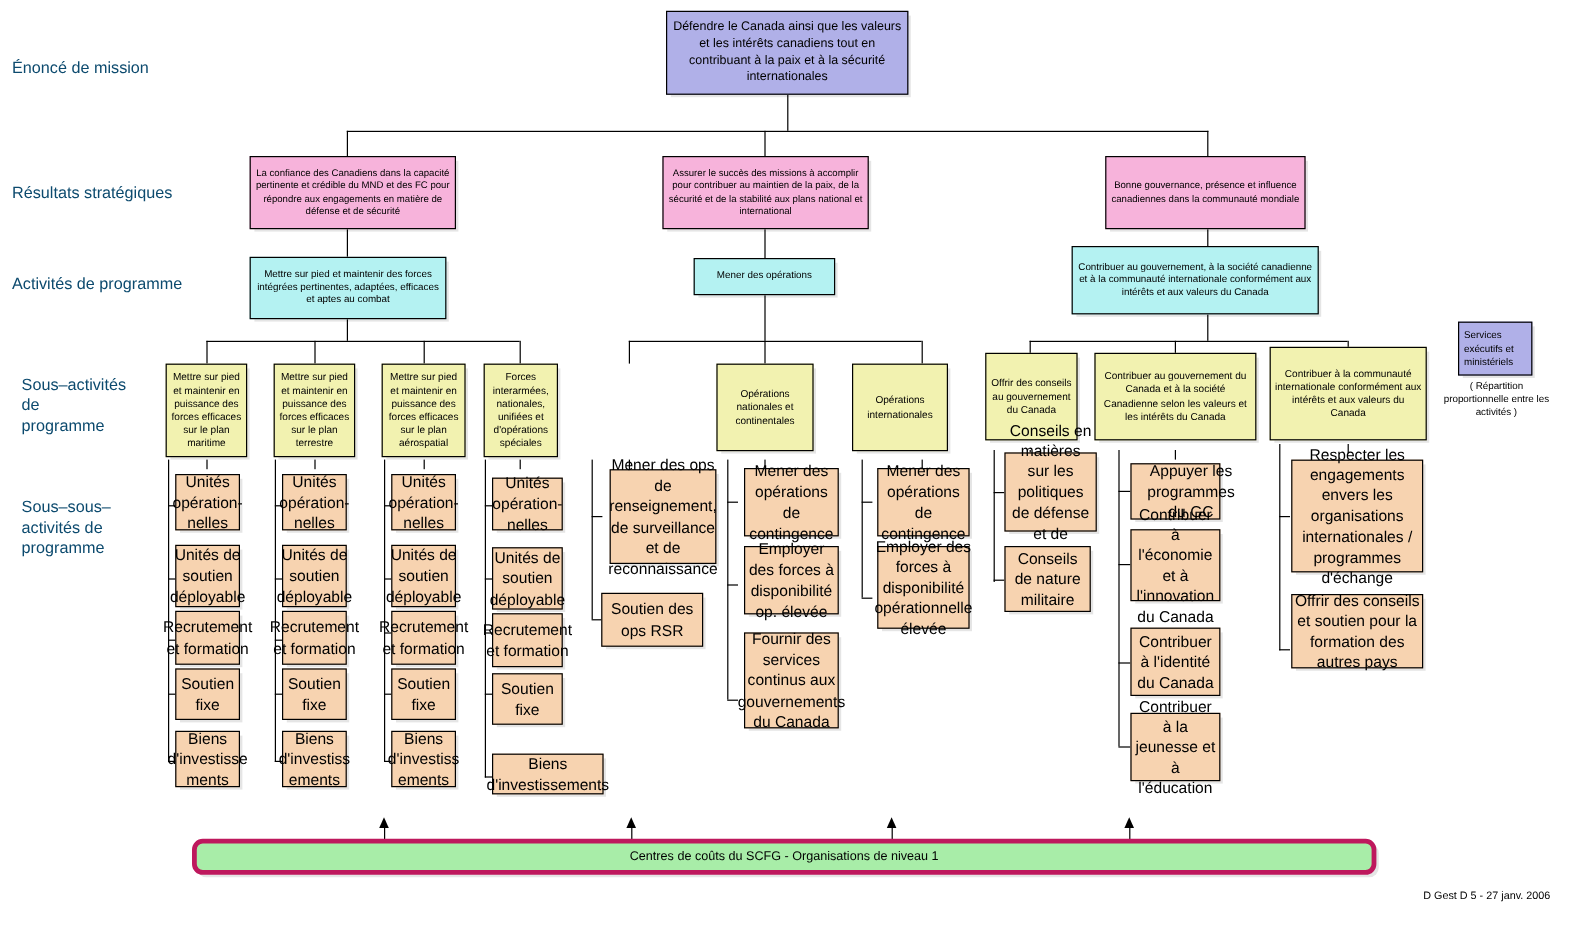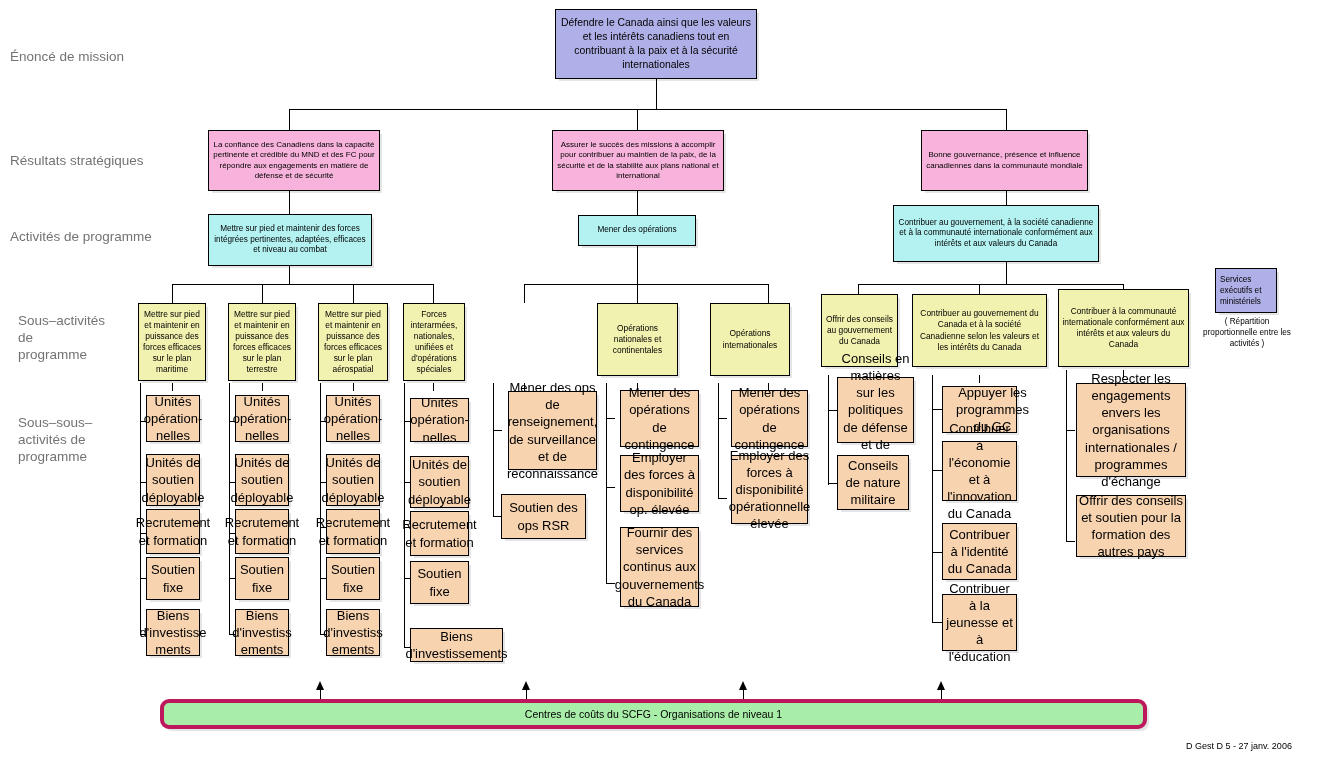--- a/index.html
+++ b/index.html
@@ -1,19 +1,19 @@
 <!DOCTYPE html>
 <html><head>
 <meta charset="utf-8">
 <style>
   html,body{margin:0;padding:0;background:#ffffff;}
   body{font-family:"Liberation Sans","DejaVu Sans",sans-serif;}
   #canvas{position:relative;width:1324px;height:774px;overflow:hidden;background:#fff;}
 
-  .rowlabel{position:absolute;font-size:13.5px;color:#737373;line-height:1.25;white-space:pre-line;}
+  .rowlabel{position:absolute;font-size:13.5px;color:#0c4a6e;line-height:1.25;white-space:pre-line;}
 
   .node{position:absolute;box-sizing:border-box;border:1px solid #000;
         display:flex;align-items:center;justify-content:center;text-align:center;
         font-size:8.6px;line-height:1.30;color:#000;padding:1px 2px;}
 
   .mission{background:#b0b0e8;font-size:10.4px;line-height:1.35;}
   .sr{background:#f7b3db;font-size:8.0px;line-height:1.28;}
   .pa{background:#b4f2f2;font-size:8.2px;line-height:1.30;}
   .sa{background:#f2f2b0;font-size:8.4px;line-height:1.32;}
   .ssa{background:#f7d3b0;font-size:13px;line-height:1.32;}
@@ -154,21 +154,21 @@
   <div class="arrow" style="left:739px;top:681px;"></div>
   <div class="ln lnv" style="left:941px;top:690px;height:20px;"></div>
   <div class="arrow" style="left:937px;top:681px;"></div>
 
   <div class="node mission shadow" style="left:555px;top:9px;width:202px;height:70px;">Défendre le Canada ainsi que les valeurs et les intérêts canadiens tout en contribuant à la paix et à la sécurité internationales</div>
 
   <div class="node sr shadow" style="left:208px;top:130px;width:172px;height:61px;">La confiance des Canadiens dans la capacité pertinente et crédible du MND et des FC pour répondre aux engagements en matière de défense et de sécurité</div>
   <div class="node sr shadow" style="left:552px;top:130px;width:172px;height:61px;">Assurer le succès des missions à accomplir pour contribuer au maintien de la paix, de la sécurité et de la stabilité aux plans national et international</div>
   <div class="node sr shadow" style="left:921px;top:130px;width:167px;height:61px;">Bonne gouvernance, présence et influence canadiennes dans la communauté mondiale</div>
 
-  <div class="node pa shadow" style="left:208px;top:214px;width:164px;height:52px;">Mettre sur pied et maintenir des forces intégrées pertinentes, adaptées, efficaces et niveau au combat</div>
+  <div class="node pa shadow" style="left:208px;top:214px;width:164px;height:52px;">Mettre sur pied et maintenir des forces intégrées pertinentes, adaptées, efficaces et aptes au combat</div>
   <div class="node pa shadow" style="left:578px;top:215px;width:118px;height:31px;">Mener des opérations</div>
   <div class="node pa shadow" style="left:893px;top:205px;width:206px;height:57px;">Contribuer au gouvernement, à la société canadienne et à la communauté internationale conformément aux intérêts et aux valeurs du Canada</div>
 
   <div class="node sa shadow" style="left:138px;top:303px;width:68px;height:78px;">Mettre sur pied et maintenir en puissance des forces efficaces sur le plan maritime</div>
   <div class="node sa shadow" style="left:228px;top:303px;width:68px;height:78px;">Mettre sur pied et maintenir en puissance des forces efficaces sur le plan terrestre</div>
   <div class="node sa shadow" style="left:318px;top:303px;width:70px;height:78px;">Mettre sur pied et maintenir en puissance des forces efficaces sur le plan aérospatial</div>
   <div class="node sa shadow" style="left:403px;top:303px;width:62px;height:78px;">Forces interarmées, nationales, unifiées et d'opérations spéciales</div>
 
   <div class="node sa shadow" style="left:597px;top:303px;width:81px;height:73px;">Opérations nationales et continentales</div>
   <div class="node sa shadow" style="left:710px;top:303px;width:80px;height:73px;">Opérations internationales</div>

